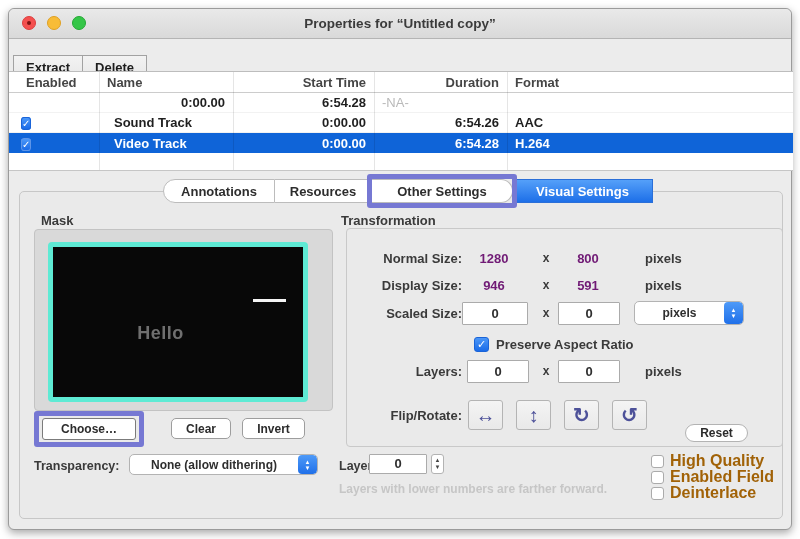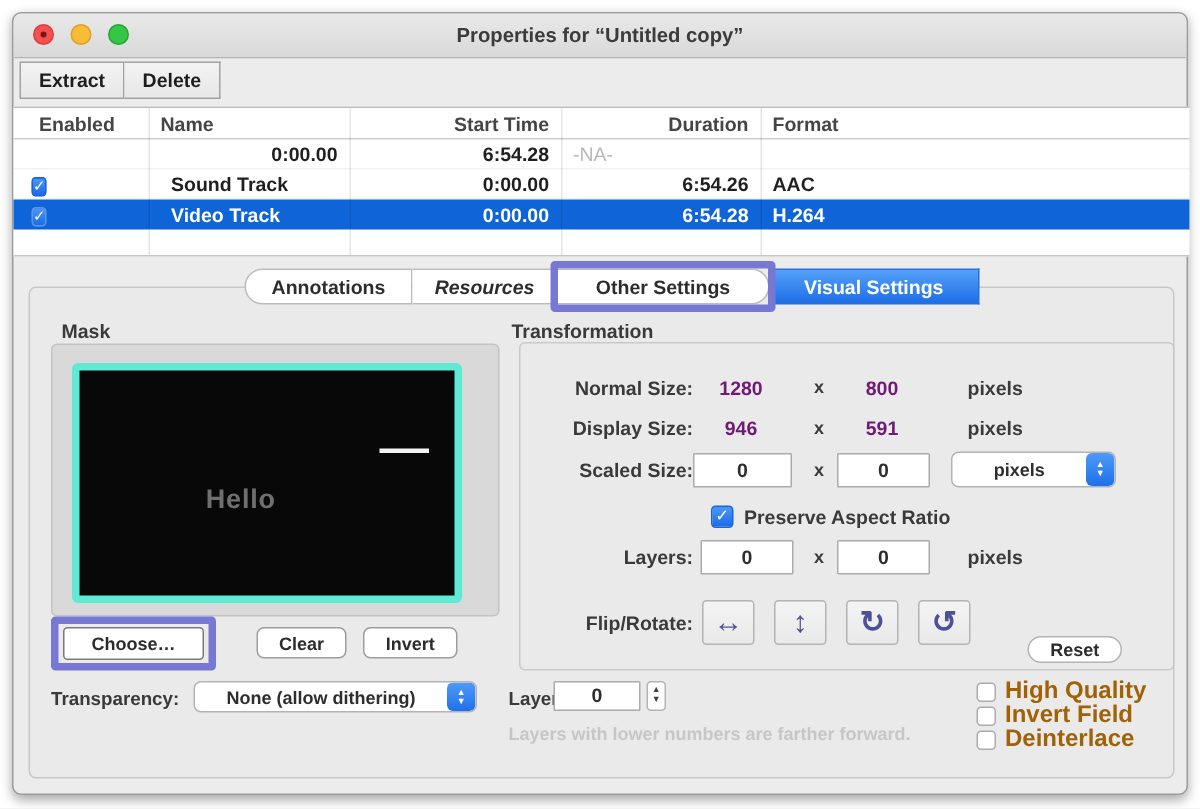--- a/index.html
+++ b/index.html
@@ -24,21 +24,21 @@
   .tl.red   { background:#f4504f; border:1px solid #dd3e3e; }
   .tl.red .dot { position:absolute; left:4px; top:4px; width:4px; height:4px; border-radius:50%; background:#7e1412; }
   .tl.yellow{ background:#f8bc37; border:1px solid #dfa023; }
   .tl.green { background:#35c648; border:1px solid #24a834; }
   .win-title {
     position:absolute; left:0; right:0; top:0; height:30px; line-height:30px;
     text-align:center; font-size:13.5px; font-weight:700; color:#3b3b3b;
   }
 
   
-  .toolbar { position:absolute; left:4px; top:32px; display:flex; }
+  .toolbar { position:absolute; left:4px; top:46px; display:flex; }
   .tbtn {
     height:25px; padding:0 12px; font-size:13px; font-weight:600; color:#1d1d1d;
     background:linear-gradient(#f3f3f3,#e7e7e7); border:1px solid #a2a2a2;
     font-family:inherit; cursor:default;
   }
   .tbtn + .tbtn { border-left:none; }
 
   
   .track-table {
     position:absolute; left:0; top:62px; width:784px; height:100px;
@@ -233,21 +233,21 @@
         <div class="col-sep" style="left:224px;"></div>
         <div class="col-sep" style="left:365px;"></div>
         <div class="col-sep" style="left:498px;"></div>
       </div>
     </div>
 
     <div class="tabbox"></div>
 
     <div class="tabbar">
       <div class="tabseg first" style="width:112px;">Annotations</div>
-      <div class="tabseg" style="width:97px;font-style:italic;">Resources</div>
+      <div class="tabseg" style="width:97px;">Resources</div>
       <div class="tabseg last" style="width:141px;">Other Settings</div>
       <div class="tabseg selected" style="width:140px;">Visual Settings</div>
     </div>
     <div class="tab-highlight"></div>
 
     <div class="section-label" style="left:32px; top:204px;">Mask</div>
     <div class="mask-well">
       <div class="mask-frame">
         <div class="mask-black">
           <span class="mask-hello">Hello</span>
@@ -321,21 +321,21 @@
       <span>▼</span>
     </div>
     <div class="layer-hint">Layers with lower numbers are farther forward.</div>
 
     <div class="q-row" style="top:445px;">
       <span class="q-box"></span>
       <span class="q-label">High Quality</span>
     </div>
     <div class="q-row" style="top:461px;">
       <span class="q-box"></span>
-      <span class="q-label">Invert Field</span>
+      <span class="q-label">Enabled Field</span>
     </div>
     <div class="q-row" style="top:477px;">
       <span class="q-box"></span>
       <span class="q-label">Deinterlace</span>
     </div>
 
   </div>
 </div>
 
 </body></html>

